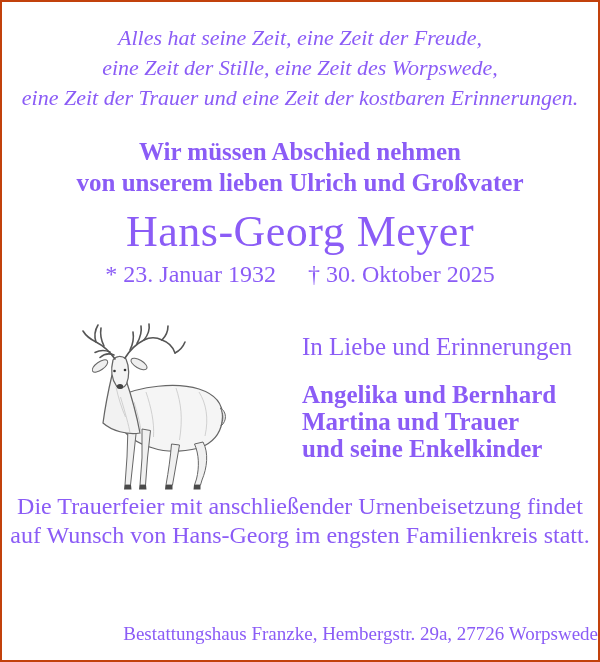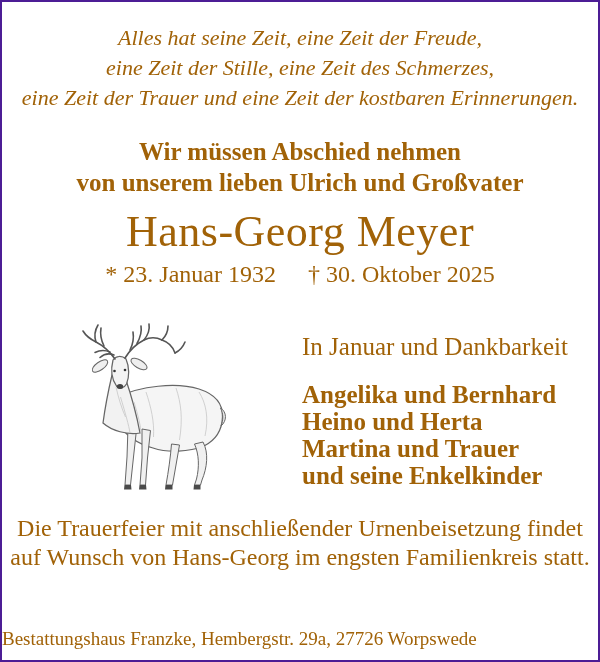--- a/index.html
+++ b/index.html
@@ -1,23 +1,23 @@
 <!DOCTYPE html>
 <html lang="de"><head>
 <meta charset="utf-8">
 <style>
   html,body{margin:0;padding:0;background:#ffffff;}
   .page{
     position:relative;
     width:600px;height:662px;
     box-sizing:border-box;
     background:#ffffff;
-    border:2px solid #4c1d95;
+    border:2px solid #c2410c;
     font-family:"Liberation Serif","DejaVu Serif",serif;
-    color:#a16207;
+    color:#8b5cf6;
     overflow:hidden;
   }
   .quote{
     margin-top:21px;
     text-align:center;
     font-style:italic;
     font-size:22px;
     line-height:30px;
     white-space:nowrap;
   }
@@ -61,40 +61,39 @@
     font-size:25px;
     line-height:26px;
   }
   .mourners{
     margin-top:21px;
     font-size:25px;
     font-weight:bold;
     line-height:27px;
   }
   .closing{
-    margin-top:22px;
     text-align:center;
     font-size:24px;
     line-height:29px;
   }
   .footer{
-    margin-top:55px;
-    text-align:left;
+    margin-top:72px;
+    text-align:right;
     font-size:19px;
     line-height:23px;
   }
 </style>
 </head>
 <body>
 
 <div class="page">
 
   <div class="quote">
     <div>Alles hat seine Zeit, eine Zeit der Freude,</div>
-    <div>eine Zeit der Stille, eine Zeit des Schmerzes,</div>
+    <div>eine Zeit der Stille, eine Zeit des Worpswede,</div>
     <div>eine Zeit der Trauer und eine Zeit der kostbaren Erinnerungen.</div>
   </div>
 
   <div class="intro">
     <div>Wir müssen Abschied nehmen</div>
     <div>von unserem lieben Ulrich und Großvater</div>
   </div>
 
   <div class="name">Hans-Georg Meyer</div>
 
@@ -154,24 +153,23 @@
         <path d="M92,130 C97,152 103,172 111,190"></path>
         <path d="M101,150 C110,180 118,208 120,222"></path>
         <path d="M152,140 C162,170 169,200 167,230"></path>
         <path d="M212,132 C222,162 226,192 219,236"></path>
         <path d="M258,140 C272,162 278,192 270,228"></path>
         <path d="M128,160 C136,186 142,210 142,222"></path>
       </g>
     </svg>
 
     <div class="condolence">
-      <div class="condolence-intro">In Januar und Dankbarkeit</div>
+      <div class="condolence-intro">In Liebe und Erinnerungen</div>
       <div class="mourners">
         <div>Angelika und Bernhard</div>
-        <div>Heino und Herta</div>
         <div>Martina und Trauer</div>
         <div>und seine Enkelkinder</div>
       </div>
     </div>
   </div>
 
   <div class="closing">
     <div>Die Trauerfeier mit anschließender Urnenbeisetzung findet</div>
     <div>auf Wunsch von Hans-Georg im engsten Familienkreis statt.</div>
   </div>

